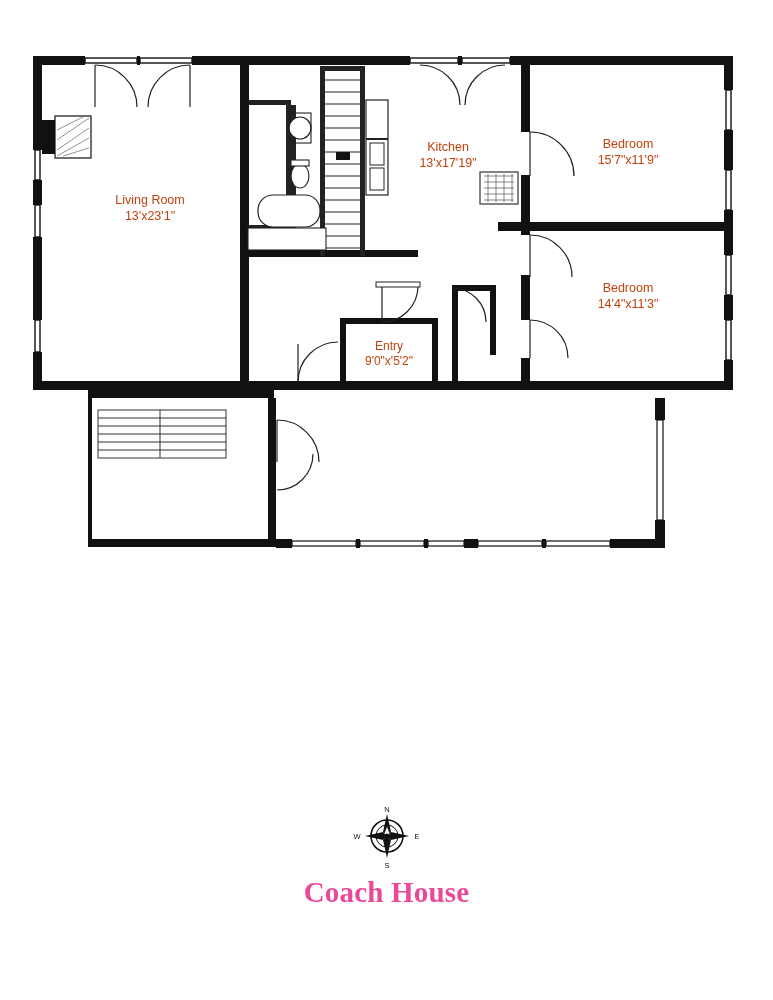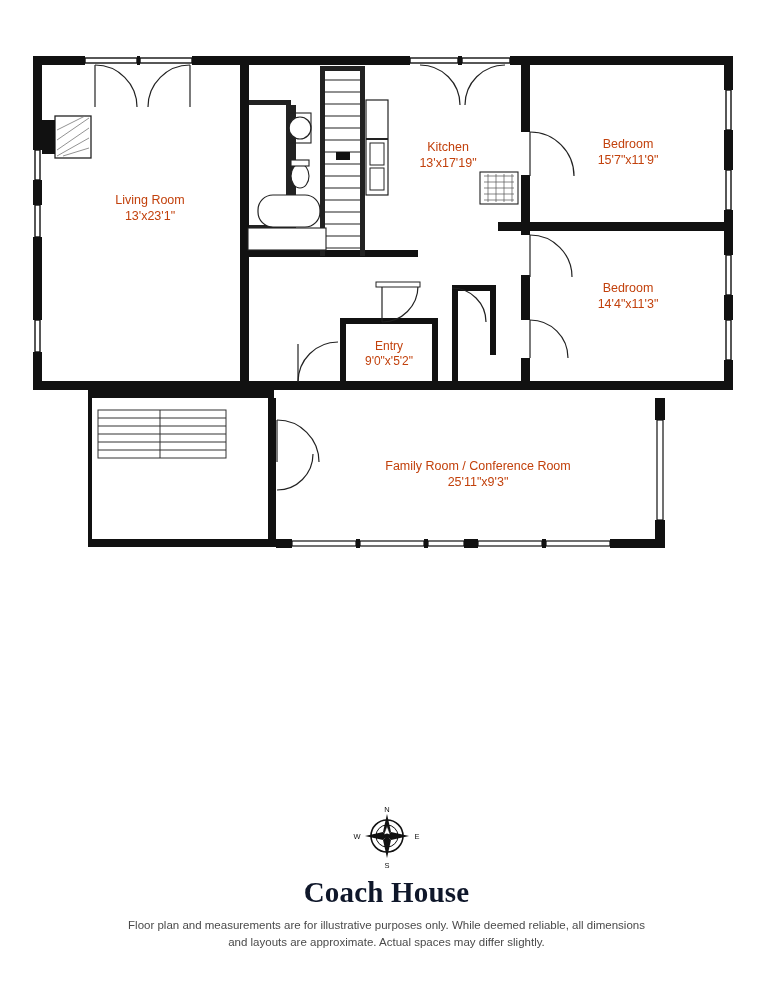--- a/index.html
+++ b/index.html
@@ -62,21 +62,21 @@
     position: relative;
     width: 100px;
     height: 72px;
     margin: 0 auto 0 auto;
   }
   .title {
     font-family: "Liberation Serif", serif;
     font-size: 29px;
     font-weight: 700;
     letter-spacing: 0.2px;
-    color: #0f172a;
+    color: #ec4899;
     margin-top: 4px;
   }
   .disclaimer {
     font-size: 11.5px;
     color: #4a4a4a;
     line-height: 1.45;
     margin-top: 8px;
     padding: 0 80px;
   }
 </style>
@@ -316,42 +316,33 @@
     <span class="dims">14'4"x11'3"</span>
   </div>
 
 
   <div class="room-label small" style="left: 329px; top: 339px; width: 120px;">
     <span class="name">Entry</span>
     <span class="dims">9'0"x'5'2"</span>
   </div>
 
 
-  <div class="room-label" style="left: 318px; top: 458px; width: 320px;">
-    <span class="name">Family Room / Conference Room</span>
-    <span class="dims">25'11"x9'3"</span>
-  </div>
 </div>
 
 <div class="footer">
   <div class="compass-wrap">
     <svg viewBox="0 0 100 72" width="100" height="72">
       <circle cx="50" cy="36" r="16" fill="none" stroke="#111111" stroke-width="1.6"></circle>
       <circle cx="50" cy="36" r="11" fill="none" stroke="#111111" stroke-width="1"></circle>
       <polygon points="50,14 54,32 50,36 46,32" fill="#111111"></polygon>
       <polygon points="50,58 54,40 50,36 46,40" fill="#111111"></polygon>
       <polygon points="28,36 46,32 50,36 46,40" fill="#111111"></polygon>
       <polygon points="72,36 54,32 50,36 54,40" fill="#111111"></polygon>
       <polygon points="50,26 53,34 50,36 47,34" fill="#ffffff" stroke="#111111" stroke-width="0.6"></polygon>
       <circle cx="50" cy="36" r="2.4" fill="#111111"></circle>
       <text x="50" y="12" font-family="Liberation Sans, sans-serif" font-size="7.5" text-anchor="middle" fill="#111111">N</text>
       <text x="50" y="68" font-family="Liberation Sans, sans-serif" font-size="7.5" text-anchor="middle" fill="#111111">S</text>
       <text x="80" y="39" font-family="Liberation Sans, sans-serif" font-size="7.5" text-anchor="middle" fill="#111111">E</text>
       <text x="20" y="39" font-family="Liberation Sans, sans-serif" font-size="7.5" text-anchor="middle" fill="#111111">W</text>
     </svg>
   </div>
   <div class="title">Coach House</div>
-  <div class="disclaimer">
-    <span>Floor plan and measurements are for illustrative purposes only. While deemed reliable, all dimensions</span>
-    <br>
-    <span>and layouts are approximate. Actual spaces may differ slightly.</span>
-  </div>
 </div>
 
 </body></html>

